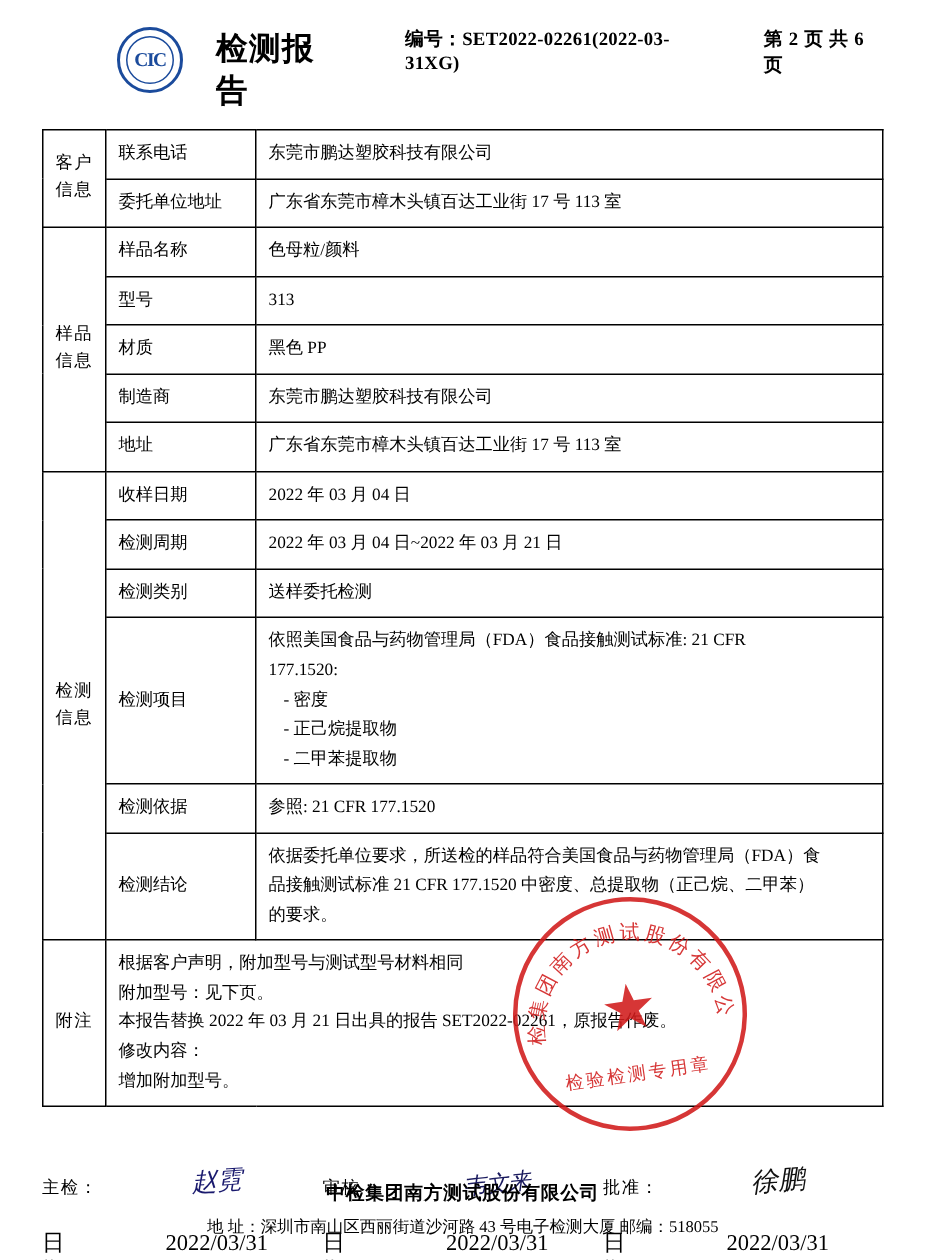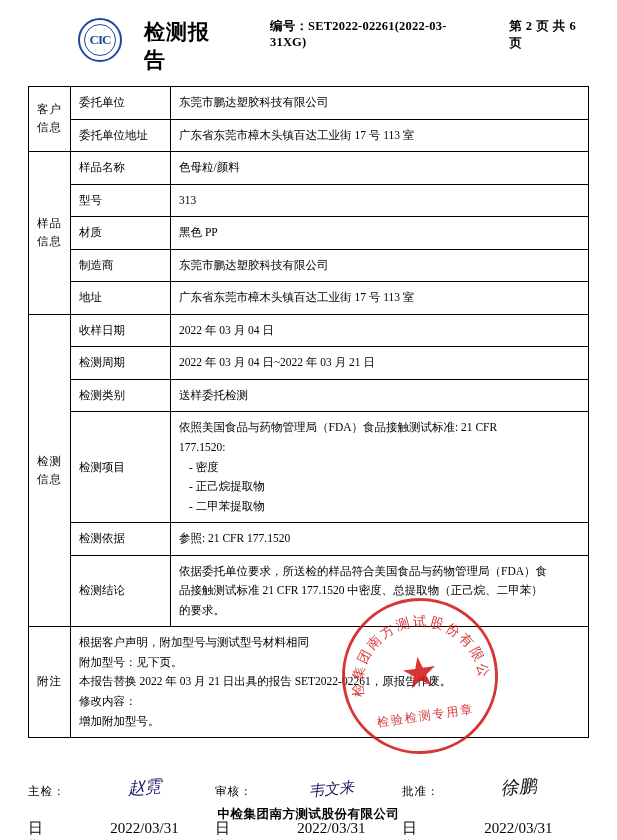--- a/index.html
+++ b/index.html
@@ -260,21 +260,21 @@
       <col style="width:42px">
       <col style="width:100px">
       <col>
     </colgroup>
     <tbody>
 
       <tr>
         <td class="side" rowspan="2">
           <span class="sl">客户信息</span>
         </td>
-        <td class="label">委托单位</td>
+        <td class="label">联系电话</td>
         <td class="value">东莞市鹏达塑胶科技有限公司</td>
       </tr>
       <tr>
         <td class="label">委托单位地址</td>
         <td class="value">广东省东莞市樟木头镇百达工业街 17 号 113 室</td>
       </tr>
 
       <tr>
         <td class="side" rowspan="5">
           <span class="sl">样品信息</span>
@@ -392,15 +392,16 @@
       <text text-anchor="middle">
         <textPath href="#arcpath" startOffset="50%">中检集团南方测试股份有限公司</textPath>
       </text>
     </svg>
     <div class="star">★</div>
     <div class="bottom-text">检验检测专用章</div>
   </div>
 
   <div class="footer">
     <div class="f-title">中检集团南方测试股份有限公司</div>
+    <div>地  址：深圳市南山区西丽街道沙河路 43 号电子检测大厦   邮编：518055</div>
   </div>
 
 </div>
 
 </body></html>

